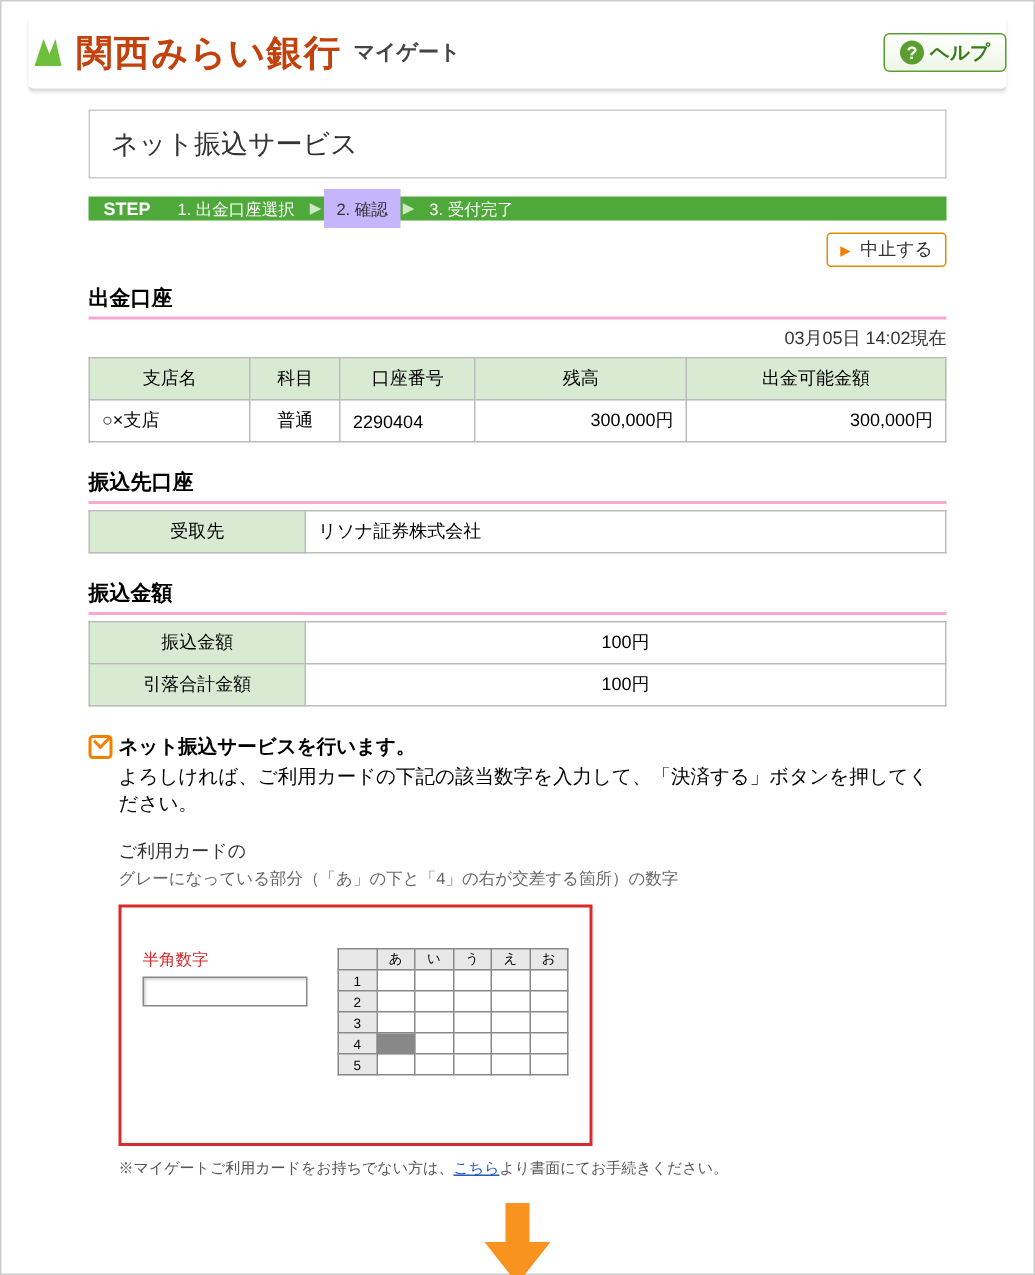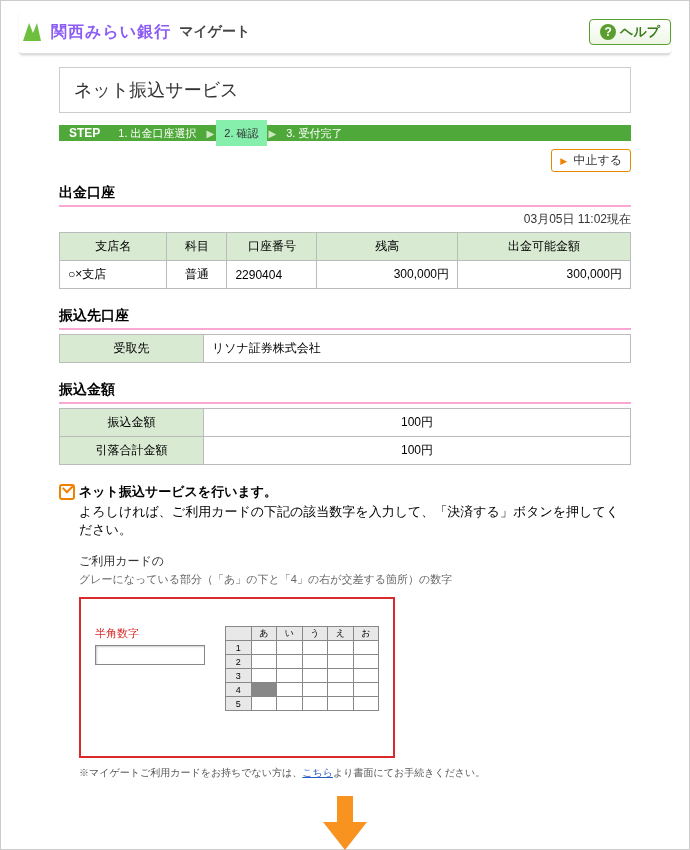--- a/index.html
+++ b/index.html
@@ -1,30 +1,30 @@
 <!DOCTYPE html>
 <html><head>
 <meta charset="utf-8">
 <style>
 *{box-sizing:border-box;margin:0;padding:0;font-family:"MS PGothic","Hiragino Kaku Gothic Pro",sans-serif}
 body{background:#fff}
 .frame{width:690px;height:850px;border:1px solid #ccc;margin:0 auto;background:#fff;position:relative;padding:10px 18px}
 .header{display:flex;align-items:center;justify-content:space-between;border-bottom:2px solid #ddd;padding:8px 0;border-radius:4px;box-shadow:0 1px 2px rgba(0,0,0,.1);margin-bottom:12px}
 .logo-area{display:flex;align-items:center;gap:6px}
 .logo-mark{width:26px;height:26px}
-.bank-name{font-size:16px;font-weight:bold;color:#8b5cf6;letter-spacing:1px}
+.bank-name{font-size:24px;font-weight:bold;color:#c2410c;letter-spacing:1px}
 .mygate{font-size:14px;font-weight:bold;color:#444;margin-left:2px}
 .help-btn{border:1px solid #5a9e2f;border-radius:4px;padding:3px 10px;font-size:13px;font-weight:bold;color:#3a7a1a;background:linear-gradient(#fff,#eef6e6);display:flex;align-items:center;gap:4px;cursor:pointer}
 .help-q{display:inline-block;width:16px;height:16px;border-radius:50%;background:#5a9e2f;color:#fff;font-size:12px;line-height:16px;text-align:center}
 .content{padding:0 40px}
 .service-title{border:1px solid #ccc;padding:10px 14px;font-size:18px;color:#333;margin-bottom:12px}
 .step-bar{background:#4fa83a;display:flex;align-items:center;height:16px;color:#fff;font-size:11px;margin-bottom:8px}
 .step-label{background:none;padding:0 10px;font-weight:bold;font-size:12px}
 .step-item{padding:0 8px;display:flex;align-items:center;height:100%}
-.step-item.active{background:#86efac;color:#333;margin:3px 0;height:26px}
+.step-item.active{background:#c4b5fd;color:#333;margin:3px 0;height:26px}
 .step-arrow{color:#cfe8c4;padding:0 2px;font-size:10px}
 .cancel-row{text-align:right;margin-bottom:12px}
 .cancel-btn{border:1px solid #e68a00;border-radius:3px;background:#fff;color:#333;font-size:12px;padding:2px 8px;cursor:pointer}
 .cancel-btn::before{content:"▶";color:#f08000;font-size:9px;margin-right:3px}
 .section-title{font-size:14px;font-weight:bold;border-bottom:2px solid #f9a8d4;padding-bottom:3px;margin-bottom:4px}
 .timestamp{text-align:right;font-size:12px;color:#333;margin-bottom:4px}
 table{width:100%;border-collapse:collapse;font-size:12px;margin-bottom:18px}
 th,td{border:1px solid #bbb;padding:5px 8px}
 th{background:#d9ead3;font-weight:normal;text-align:center}
 .th-side{background:#d9ead3;text-align:center;width:144px}
@@ -80,21 +80,21 @@
       <span class="step-item">3. 受付完了</span>
     </div>
 
     <div class="cancel-row">
       <button class="cancel-btn">
         <span>中止する</span>
       </button>
     </div>
 
     <div class="section-title">出金口座</div>
-    <div class="timestamp">03月05日 11:02現在</div>
+    <div class="timestamp">03月05日 14:02現在</div>
     <table>
       <tbody>
           <tr>
         <th>支店名</th>
         <th style="width:60px">科目</th>
         <th style="width:90px">口座番号</th>
         <th>残高</th>
         <th>出金可能金額</th>
       </tr>
       <tr>

